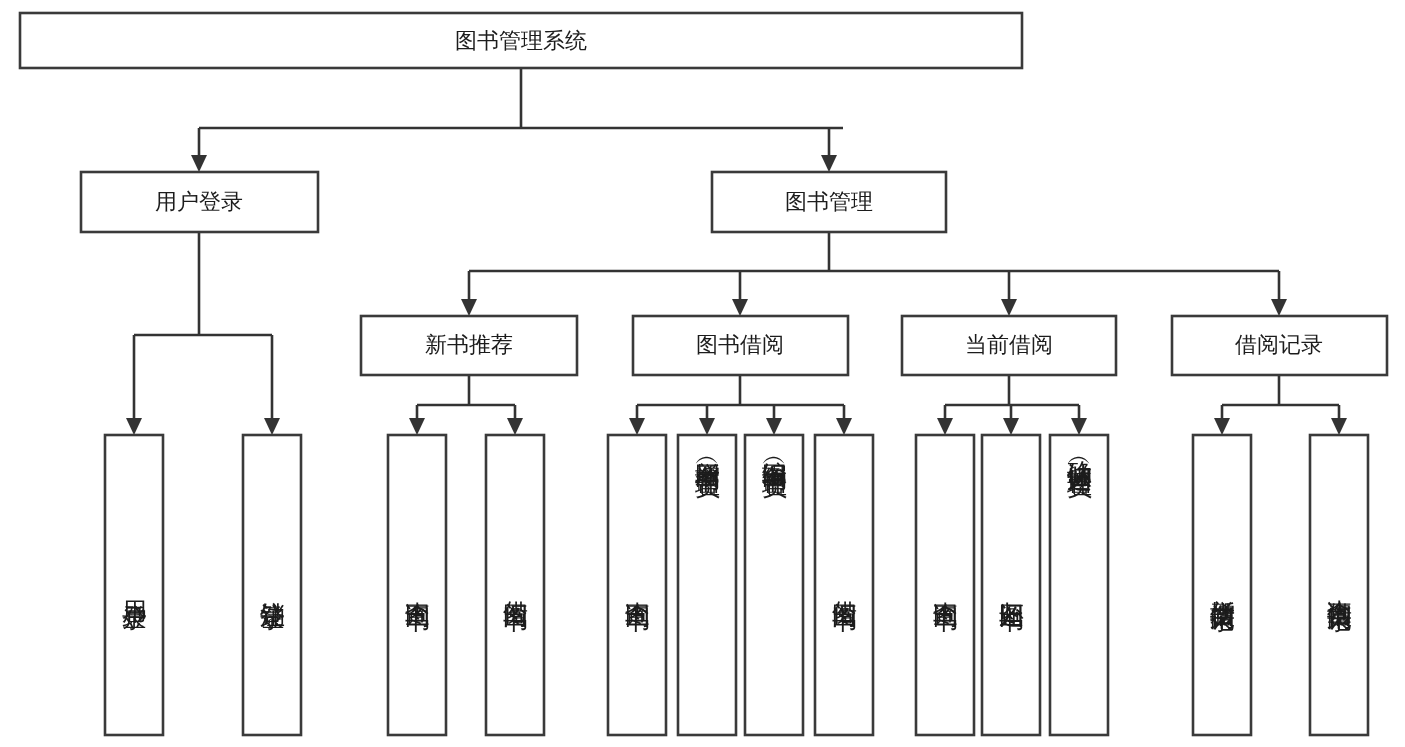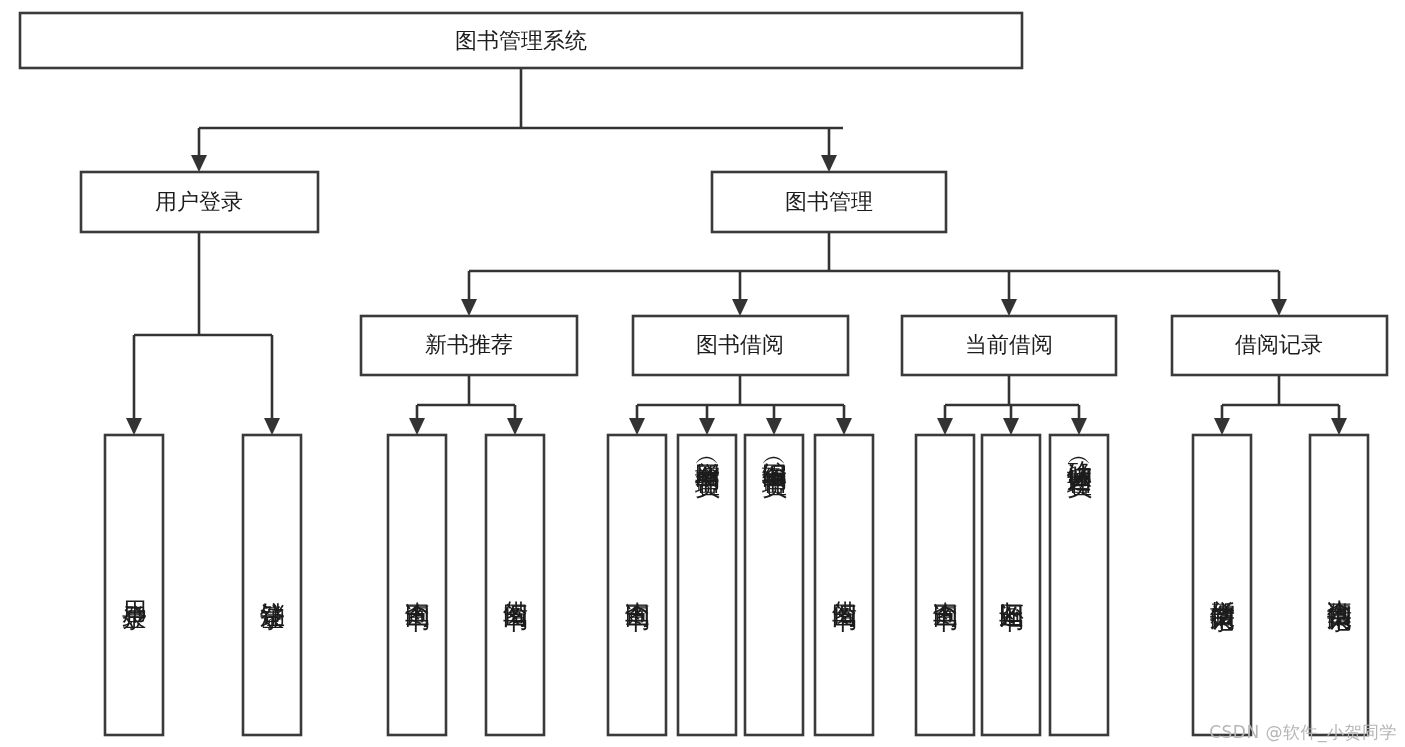--- a/index.html
+++ b/index.html
@@ -214,14 +214,13 @@
       <div class="leaf-label-wrap" style="left: 678px; width: 58px; top: 441px; height: 288px; align-items: center; display: flex; justify-content: flex-start;">新增图书（管理员）</div>
       <div class="leaf-label-wrap" style="left: 745px; width: 58px; top: 441px; height: 288px; align-items: center; display: flex; justify-content: flex-start;">编辑图书（管理员）</div>
       <div class="leaf-label-wrap" style="left: 815px; width: 58px; top: 435px; height: 300px; display: flex; justify-content: center; align-items: center;">借阅图书</div>
       <div class="leaf-label-wrap" style="left: 916px; width: 58px; top: 435px; height: 300px; display: flex; justify-content: center; align-items: center;">查询图书</div>
       <div class="leaf-label-wrap" style="left: 982px; width: 58px; top: 435px; height: 300px; display: flex; justify-content: center; align-items: center;">归还图书</div>
       <div class="leaf-label-wrap" style="left: 1050px; width: 58px; top: 441px; height: 288px; align-items: center; display: flex; justify-content: flex-start;">确认归还（管理员）</div>
       <div class="leaf-label-wrap" style="left: 1193px; width: 58px; top: 435px; height: 300px; display: flex; justify-content: center; align-items: center;">新增借阅记录</div>
       <div class="leaf-label-wrap" style="left: 1310px; width: 58px; top: 435px; height: 300px; display: flex; justify-content: center; align-items: center;">查询借阅记录</div>
     </div>
 
-  <div class="watermark">CSDN @软件_小贺同学</div>
 </div>
 
 </body></html>

